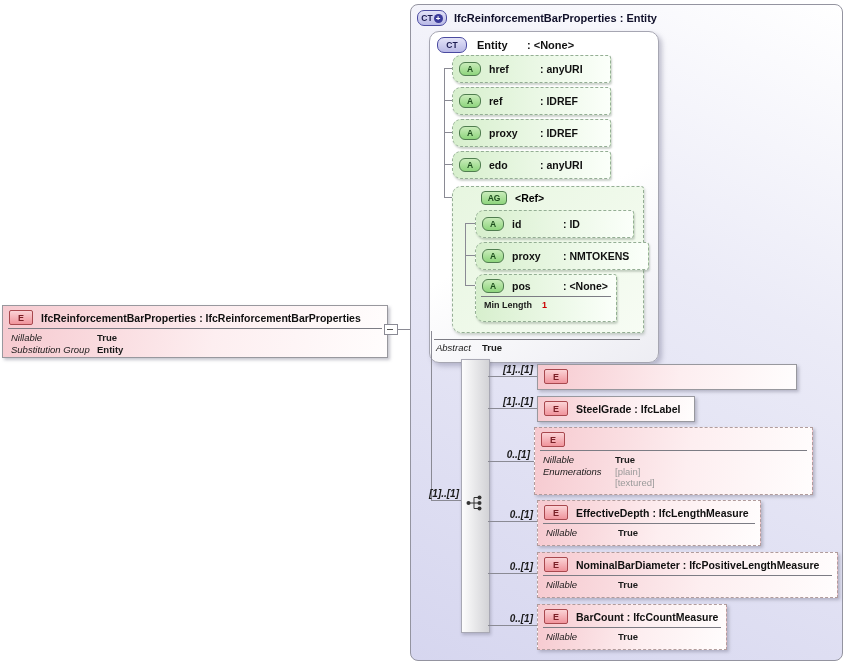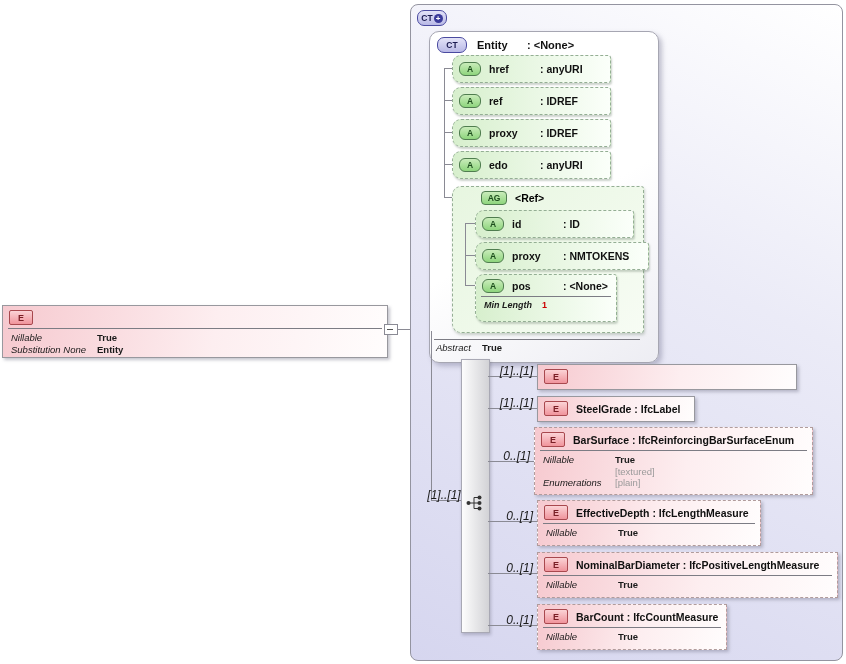--- a/index.html
+++ b/index.html
@@ -33,21 +33,21 @@
         border:1px dashed #94ae94;border-radius:9px 3px 3px 9px;
         box-shadow:1px 2px 2px rgba(110,130,110,.35);
         font-size:10.5px;font-weight:bold;color:#101010;white-space:nowrap;}
   .badge-a{flex:0 0 auto;width:20px;height:12px;background:linear-gradient(180deg,#c9ecba,#8ed57d);
            border:1px solid #4f7d4f;border-radius:6px;color:#1d4d1d;font-size:8.5px;font-weight:bold;
            display:flex;align-items:center;justify-content:center;}
   .attr-name{display:inline-block;width:43px;}
   .attr-multiline{align-items:flex-start;padding:0;display:block;}
   .attr-title-row{display:flex;align-items:center;gap:8px;padding:4px 6px 3px;}
   .facet-row{display:flex;gap:10px;padding:3px 8px 0;font-size:9px;color:#1a1a1a;}
-  .facet-label{font-style:italic;}
+  .facet-label{}
   .facet-value{color:#cc0000;font-weight:bold;}
 
   .agbox{position:absolute;background:linear-gradient(135deg,#e7f6e0,#f7fcf4);
          border:1px dashed #94ae94;border-radius:9px 3px 3px 9px;
          box-shadow:1px 2px 3px rgba(110,130,110,.35);}
   .badge-ag{flex:0 0 auto;width:24px;height:12px;background:linear-gradient(180deg,#c9ecba,#8ed57d);
             border:1px solid #4f7d4f;border-radius:4px;color:#1d4d1d;font-size:8.5px;font-weight:bold;
             display:flex;align-items:center;justify-content:center;}
   .ag-name{display:inline-block;width:40px;}
 
@@ -73,61 +73,63 @@
   .entity-name{display:inline-block;width:40px;}
   .abstract-row{position:absolute;left:6px;top:310px;display:flex;font-size:9.5px;color:#1a1a1a;}
   .abstract-label{font-style:italic;width:38px;}
   .abstract-value{font-weight:bold;margin-left:8px;}
 
   
   .seqbar{position:absolute;left:50px;top:354px;width:27px;height:272px;
           border:1px solid #a8a8b4;background:linear-gradient(to right,#fdfdfd,#d2d2d6);
           box-shadow:1px 2px 3px rgba(80,80,100,.3);}
 
-  .card{position:absolute;font-size:12px;font-style:italic;font-weight:normal;
+  .card{position:absolute;font-size:10px;font-style:italic;font-weight:bold;
         color:#1a1a1a;white-space:nowrap;}
   .card.right{text-align:right;}
 
   .toggle{position:absolute;left:384px;top:324px;width:12px;height:9px;
           background:#ffffff;border:1px solid #8a8a94;}
   .toggle-minus{position:absolute;left:2px;top:4px;width:6px;height:1px;background:#555;}
 </style>
 </head>
 <body>
 
 <div class="stage">
 
   <div class="ebox" style="left:2px;top:305px;width:384px;height:51px;">
     <div class="ebox-title">
       <span class="badge-e">E</span>
+      <span>IfcReinforcementBarProperties : IfcReinforcementBarProperties</span>
     </div>
     <div class="divider"></div>
     <div class="props">
       <div class="prop-row">
         <span class="prop-label wide">Nillable</span>
         <span class="prop-value">True</span>
       </div>
       <div class="prop-row">
-        <span class="prop-label wide">Substitution None</span>
+        <span class="prop-label wide">Substitution Group</span>
         <span class="prop-value">Entity</span>
       </div>
     </div>
   </div>
 
   <div class="toggle">
     <div class="toggle-minus"></div>
   </div>
   <div class="hline" style="left:397px;top:329px;width:14px;"></div>
 
   <div class="ct-outer">
     <div class="ct-title">
       <span class="badge-ct">
         <span>CT</span>
         <span class="plus">+</span>
       </span>
+      <span>IfcReinforcementBarProperties : Entity</span>
     </div>
 
     <div class="entity-box">
       <div class="entity-title">
         <span class="badge-ct">
           <span>CT</span>
         </span>
         <span class="entity-name">Entity</span>
         <span>: &lt;None&gt;</span>
       </div>
@@ -242,36 +244,35 @@
     <div class="ebox" style="left:126px;top:391px;width:156px;height:24px;">
       <div class="ebox-title">
         <span class="badge-e">E</span>
         <span>SteelGrade : IfcLabel</span>
       </div>
     </div>
 
     <div class="ebox dashed" style="left:123px;top:422px;width:277px;height:66px;">
       <div class="ebox-title">
         <span class="badge-e">E</span>
-        <span>BarSurface : IfcReinforcingBarSurfaceEnum</span>
       </div>
       <div class="divider"></div>
       <div class="props">
         <div class="prop-row">
           <span class="prop-label">Nillable</span>
           <span class="prop-value">True</span>
         </div>
         <div class="prop-row">
+          <span class="prop-label">Enumerations</span>
+          <span class="prop-value muted">[plain]</span>
+        </div>
+        <div class="prop-row">
           <span class="prop-label"></span>
           <span class="prop-value muted">[textured]</span>
         </div>
-        <div class="prop-row">
-          <span class="prop-label">Enumerations</span>
-          <span class="prop-value muted">[plain]</span>
-        </div>
       </div>
     </div>
 
     <div class="ebox dashed" style="left:126px;top:495px;width:222px;height:44px;">
       <div class="ebox-title">
         <span class="badge-e">E</span>
         <span>EffectiveDepth : IfcLengthMeasure</span>
       </div>
       <div class="divider"></div>
       <div class="props">

